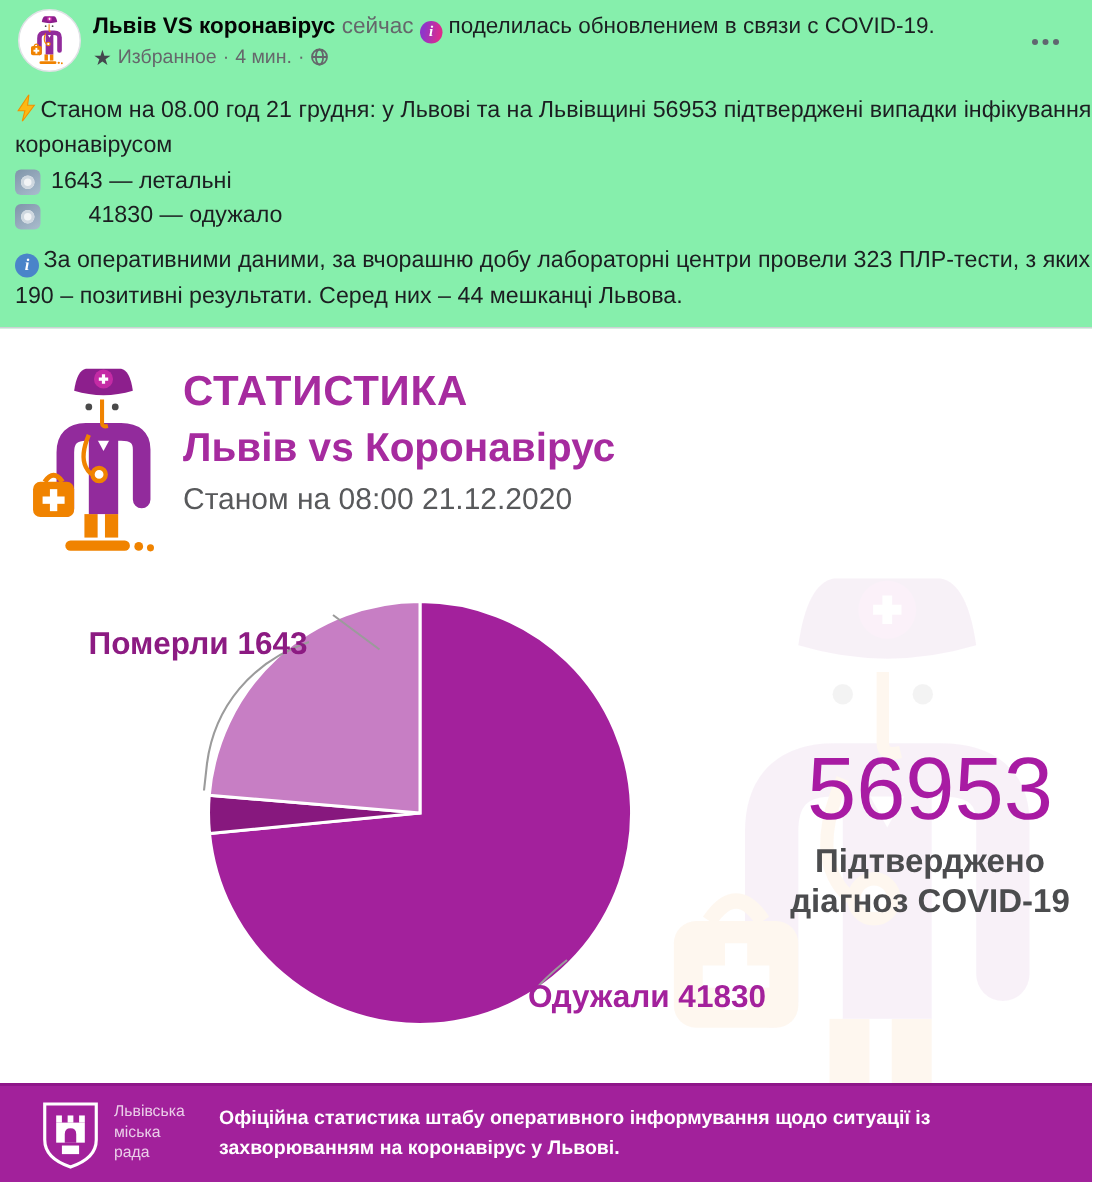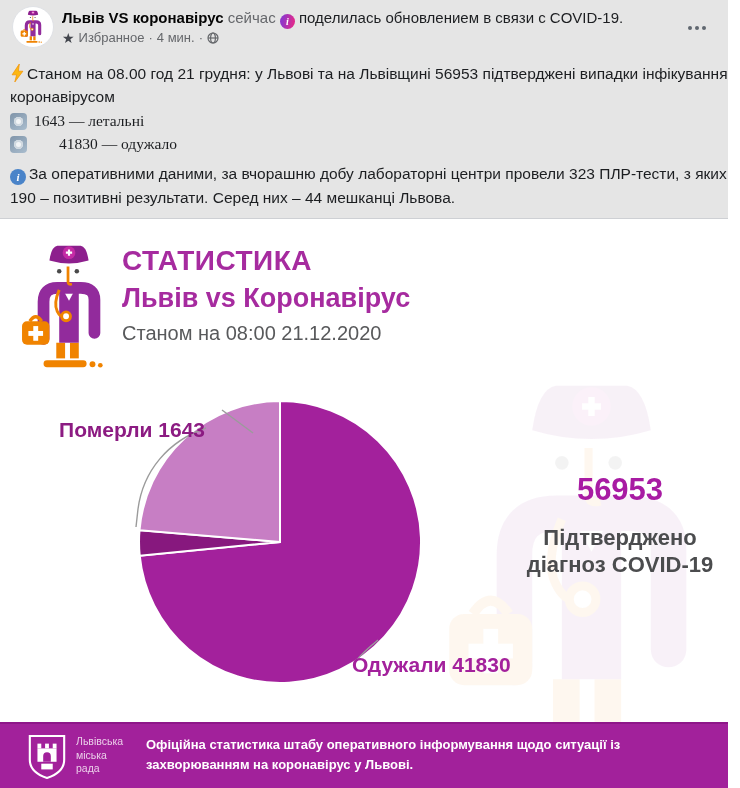--- a/index.html
+++ b/index.html
@@ -1,36 +1,36 @@
 <!DOCTYPE html>
 <html><head>
 <meta charset="utf-8">
 <style>
   html,body{margin:0;padding:0;background:#fff;}
-  .canvas{position:relative;width:728px;height:788px;background:#e5e5e5;overflow:hidden;
+  .canvas{position:relative;width:728px;height:788px;background:#86efac;overflow:hidden;
           font-family:"Liberation Sans",sans-serif;color:#1c1e21;}
   
   .avatar{position:absolute;left:12px;top:6px;width:40px;height:40px;border-radius:50%;
           border:1px solid #e0e2e6;background:#fff;display:flex;align-items:center;justify-content:center;cursor:pointer;}
   .avatar svg{width:26px;height:36px;}
   .title-line{position:absolute;left:62px;top:7px;right:44px;font-size:15px;line-height:21px;}
   .page-name{font-weight:700;color:#050505;cursor:pointer;}
   .time-inline{color:#65676b;}
   .action-text{color:#1c1e21;}
   .badge{display:inline-block;width:15px;height:15px;border-radius:50%;vertical-align:-2px;
          background:linear-gradient(100deg,#9036c9 20%,#dd2a8e 85%);color:#fff;text-align:center;
          font:italic 700 10px/15px "Liberation Serif",serif;}
   .byline{position:absolute;left:62px;top:30px;display:flex;align-items:center;gap:4px;
           font-size:13px;color:#65676b;}
   .star{color:#43464d;font-size:14px;line-height:14px;}
   .menu-dots{position:absolute;right:18px;top:22px;display:flex;gap:3px;cursor:pointer;padding:4px;}
   .menu-dots i{width:4px;height:4px;border-radius:50%;background:#606770;}
   
   .p1{position:absolute;left:10px;top:62px;width:718px;font-size:15.5px;line-height:23px;}
-  .bullet{position:absolute;left:10px;display:flex;align-items:center;gap:7px;font-size:15.5px;font-family:Liberation Serif, serif;}
+  .bullet{position:absolute;left:10px;display:flex;align-items:center;gap:7px;font-size:15.5px;}
   .bullet.b1{top:112px;} .bullet.b2{top:135px;gap:32px;}
   .radio{width:17px;height:17px;border-radius:4px;background:linear-gradient(145deg,#7f94a9,#aabdce);
          display:flex;align-items:center;justify-content:center;flex:0 0 auto;}
   .radio i{width:9px;height:9px;border-radius:50%;background:#f2f4f6;box-shadow:inset 0 0 0 2px #cfd8e0;}
   .p2{position:absolute;left:10px;top:162px;width:718px;font-size:15.5px;line-height:24px;}
   .bolt{display:inline-block;width:15px;height:18px;vertical-align:-3px;margin-right:2px;}
   .info-dot{display:inline-block;width:16px;height:16px;border-radius:50%;background:#4a84c9;
             color:#fff;text-align:center;font:italic 700 11px/16px "Liberation Serif",serif;
             vertical-align:-2px;margin-right:3px;}
   .divider{position:absolute;left:0;top:218px;width:740px;height:1px;background:#ced0d4;}
@@ -40,21 +40,21 @@
   .doc-header{position:absolute;left:20px;top:20px;width:98px;height:137px;}
   .ig-title{position:absolute;left:122px;top:26px;font-size:28px;font-weight:700;color:#a62b9f;letter-spacing:.5px;}
   .ig-subtitle{position:absolute;left:122px;top:64px;font-size:27px;font-weight:700;color:#a62b9f;}
   .ig-date{position:absolute;left:122px;top:103px;font-size:20px;font-weight:400;color:#58595b;}
   .pie-svg{position:absolute;left:0;top:0;}
   .lbl{position:absolute;font-weight:700;white-space:nowrap;}
   .lbl-active{top:176px;right:512px;font-size:21px;color:#c77ec4;}
   .lbl-died{top:199px;right:535px;font-size:21px;color:#8c1b82;}
   .lbl-recovered{left:352px;top:434px;font-size:21px;color:#a3219c;}
   .stat{position:absolute;left:500px;top:247px;width:240px;text-align:center;}
-  .stat-value{font-size:31px;font-weight:700;color:#a81ba3;line-height:48px;}
+  .stat-value{font-size:59px;font-weight:400;color:#a81ba3;line-height:48px;margin-top:36px;}
   .stat-label{margin-top:10px;font-size:22px;font-weight:700;color:#4b4c4e;line-height:27px;}
   
   .ig-footer{position:absolute;left:0;top:503px;width:740px;height:66px;background:#a2219b;
              border-top:2px solid #8e1689;box-sizing:border-box;}
   .shield{position:absolute;left:26px;top:9px;width:42px;height:48px;}
   .org{position:absolute;left:76px;top:11px;font-size:10.5px;line-height:13.5px;color:rgba(255,255,255,.78);}
   .ig-footer-text{position:absolute;left:146px;top:11px;width:568px;font-size:13px;font-weight:700;
                   color:#fff;line-height:20px;}
 </style>
 </head>

